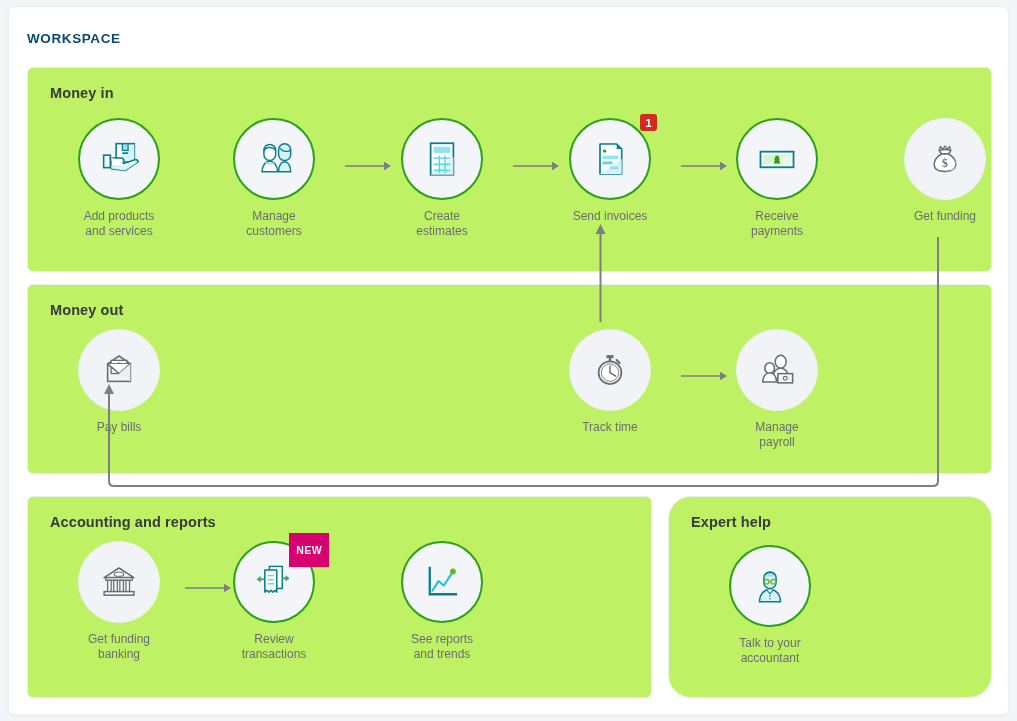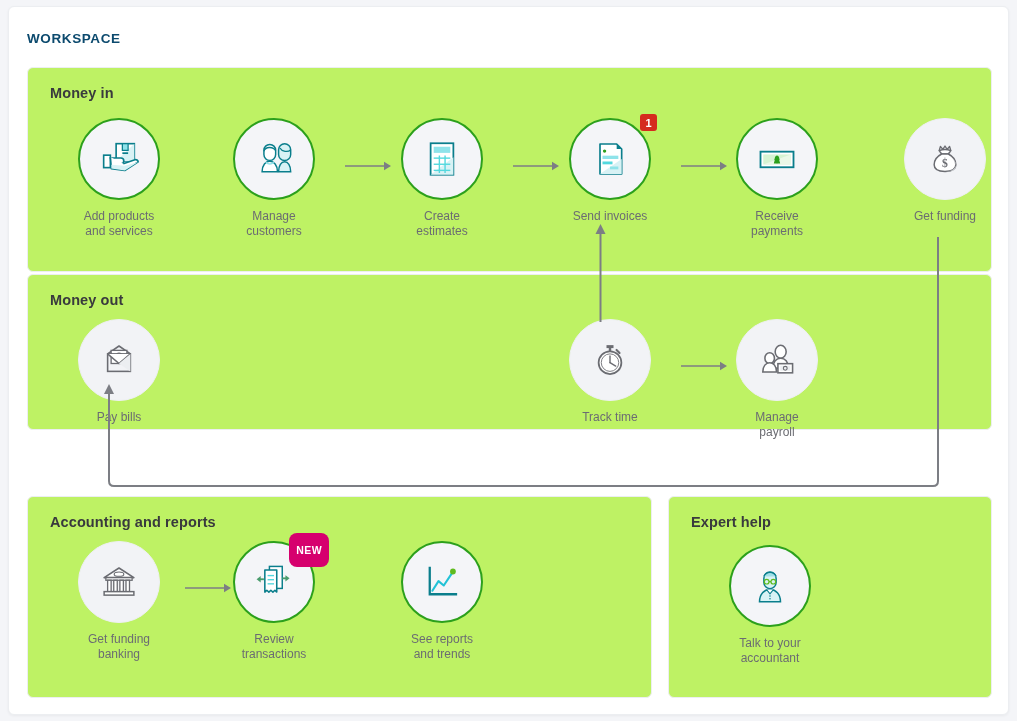--- a/index.html
+++ b/index.html
@@ -20,23 +20,23 @@
     position:absolute;left:18px;top:24px;
     font-size:13.5px;letter-spacing:0.6px;color:#0c4a6e;font-weight:600;text-align:center;
   }
 
   
   .panel{
     position:absolute;background:#bef264;border:1px solid #eceef1;border-radius:6px;
     box-sizing:border-box;
   }
   #panel-money-in{left:18px;top:60px;width:965px;height:205px;}
-  #panel-money-out{left:18px;top:267px;width:965px;height:156px;}
+  #panel-money-out{left:18px;top:277px;width:965px;height:190px;}
   #panel-accounting{left:18px;top:489px;width:625px;height:202px;}
-  #panel-expert{left:659px;top:489px;width:324px;height:202px;}
+  #panel-expert{left:659px;top:489px;width:324px;height:202px;border-radius:23px;}
 
   .panel-title{
     position:absolute;left:22px;top:17px;
     font-size:14.5px;color:#393a3d;font-weight:700;letter-spacing:0.1px;
   }
 
   
   .tile{
     position:absolute;width:130px;text-align:center;
     cursor:pointer;
@@ -57,21 +57,21 @@
   
   .badge-count{
     position:absolute;top:-6px;right:-8px;
     min-width:17px;height:17px;border-radius:3px;
     background:#d52b1e;color:#fff;font-size:11px;font-weight:700;
     display:flex;align-items:center;justify-content:center;
     padding:0 3px;box-sizing:border-box;
   }
   .badge-new{
     position:absolute;top:-10px;right:-16px;
-    height:18px;border-radius:8px;
+    height:18px;border-radius:0;
     background:#d6006e;color:#fff;font-size:10.5px;font-weight:700;
     letter-spacing:0.4px;
     display:flex;align-items:center;justify-content:center;
     padding:17px 7px;box-sizing:border-box;
   }
 
   
   .arrow-h{position:absolute;height:12px;}
   .connector-layer{position:absolute;left:0;top:0;width:1001px;height:709px;pointer-events:none;}
   svg{display:block;overflow:visible;}

